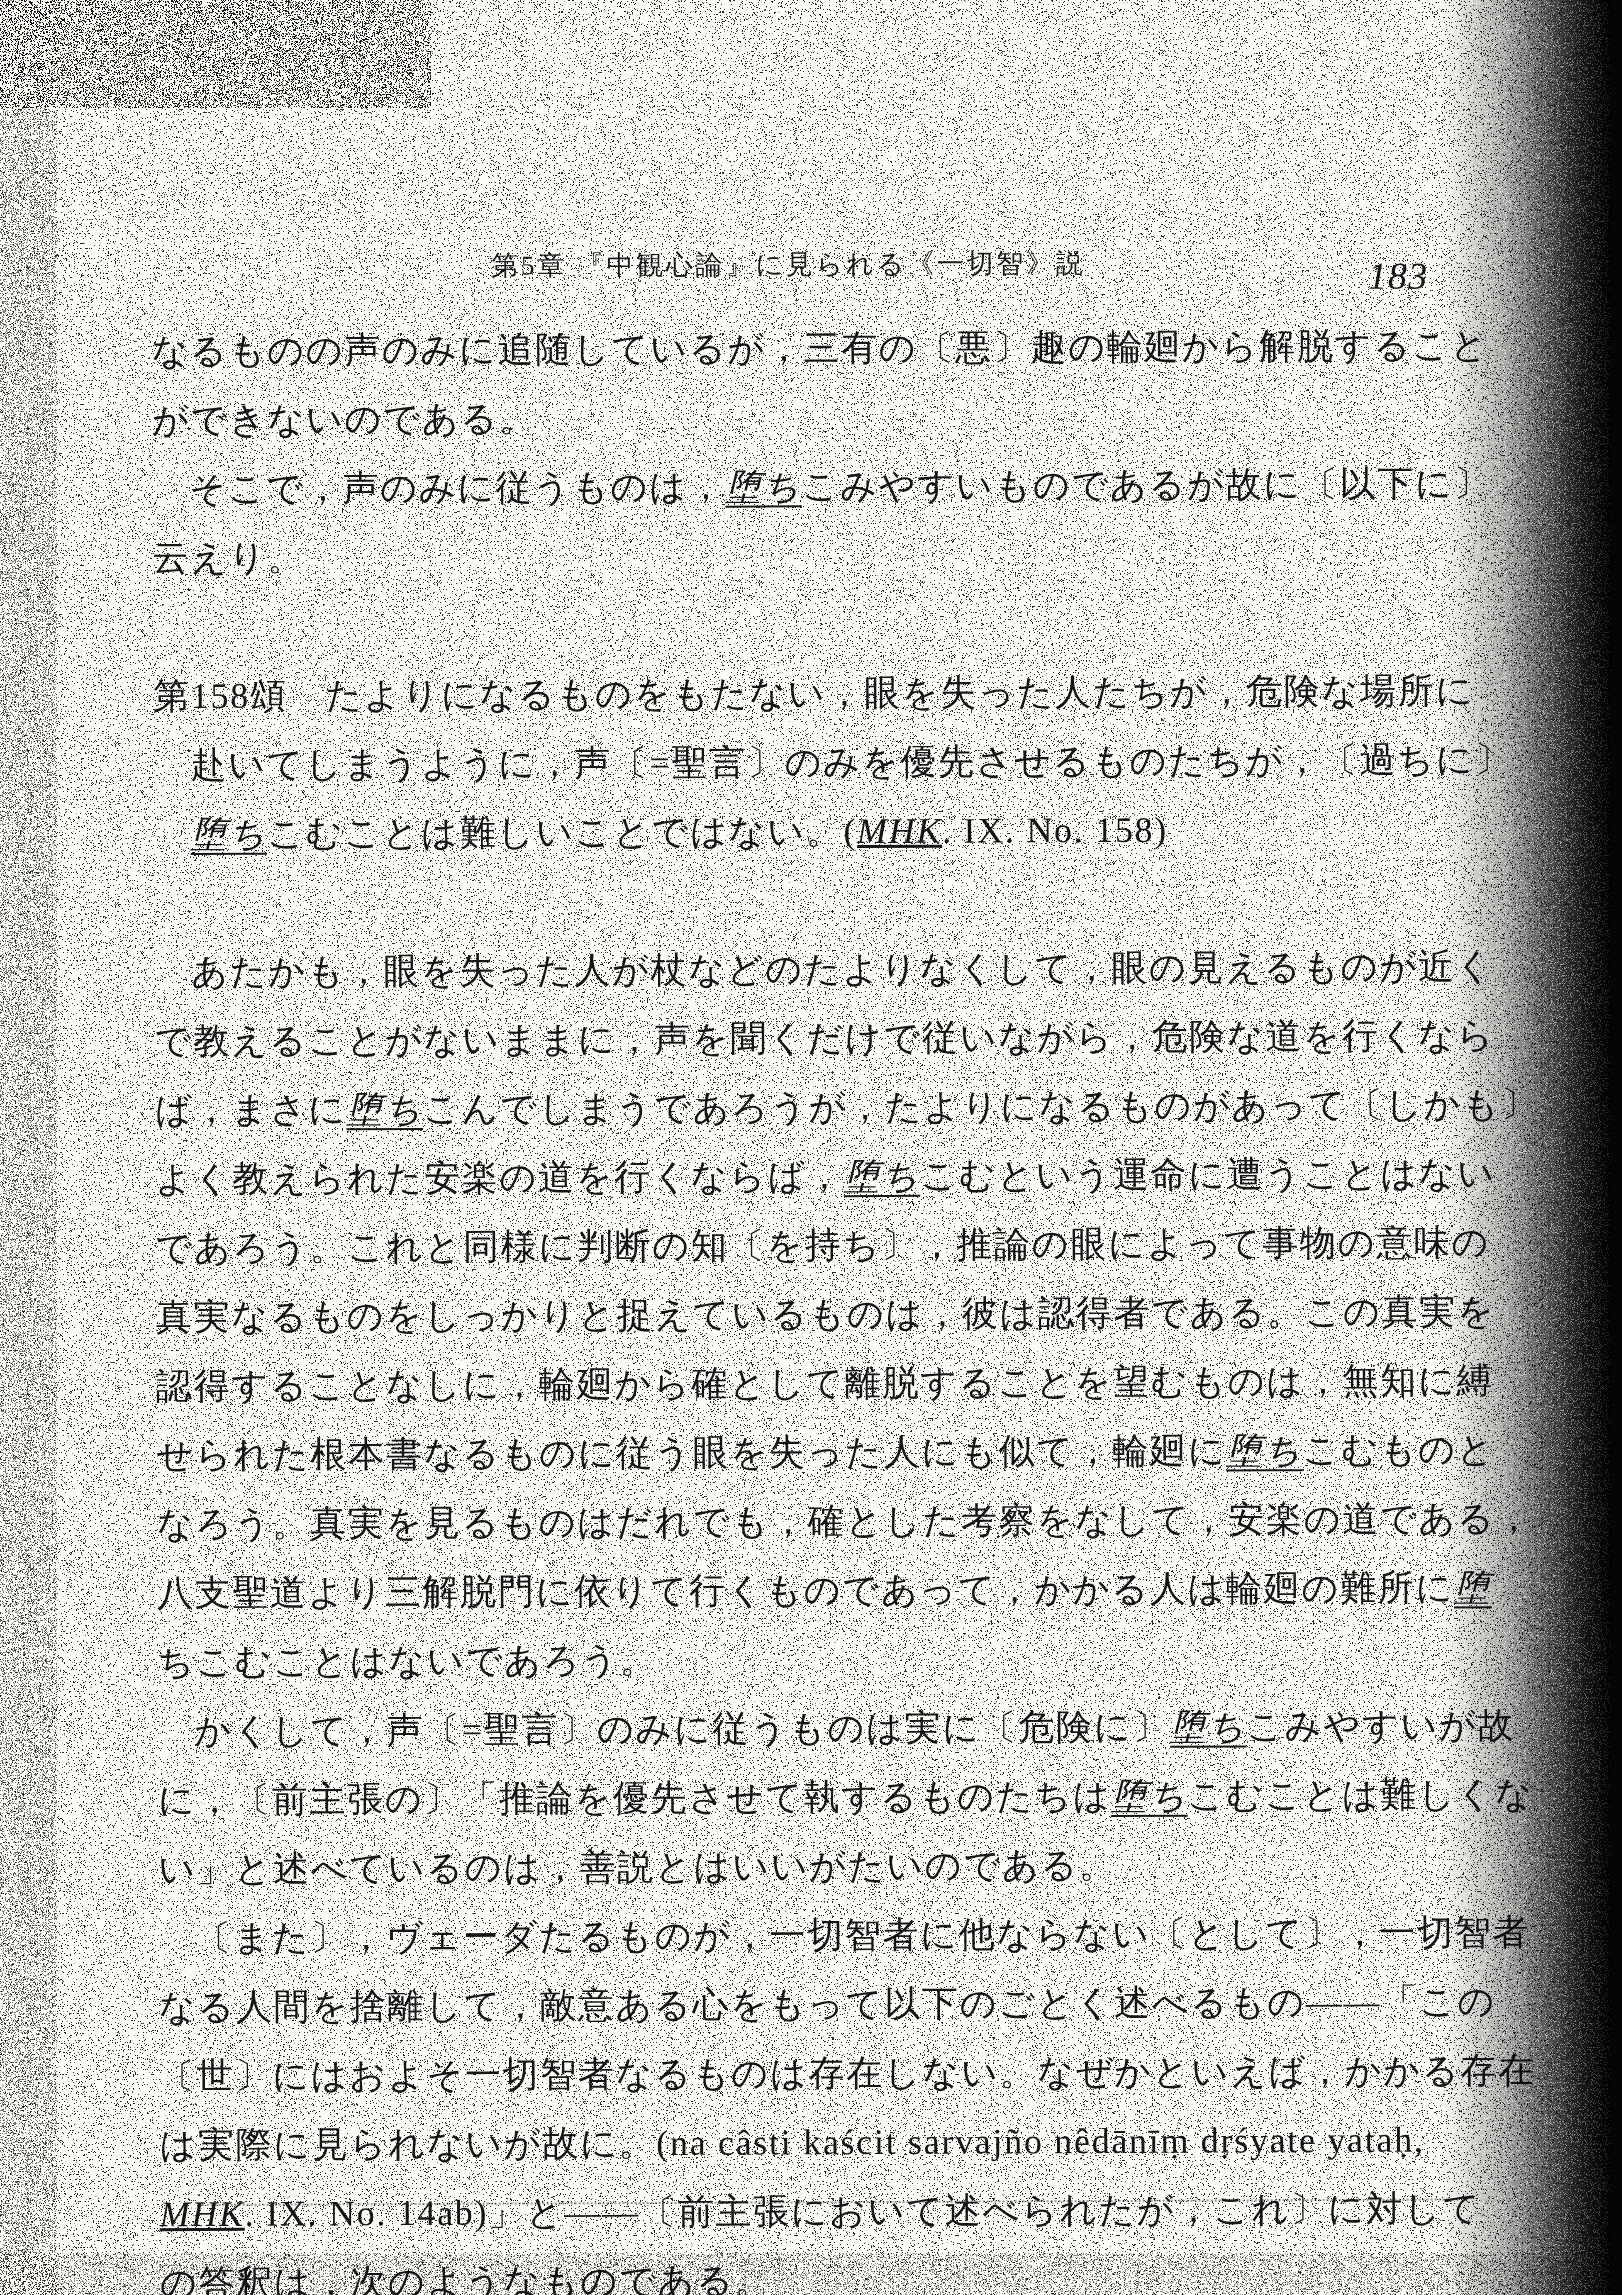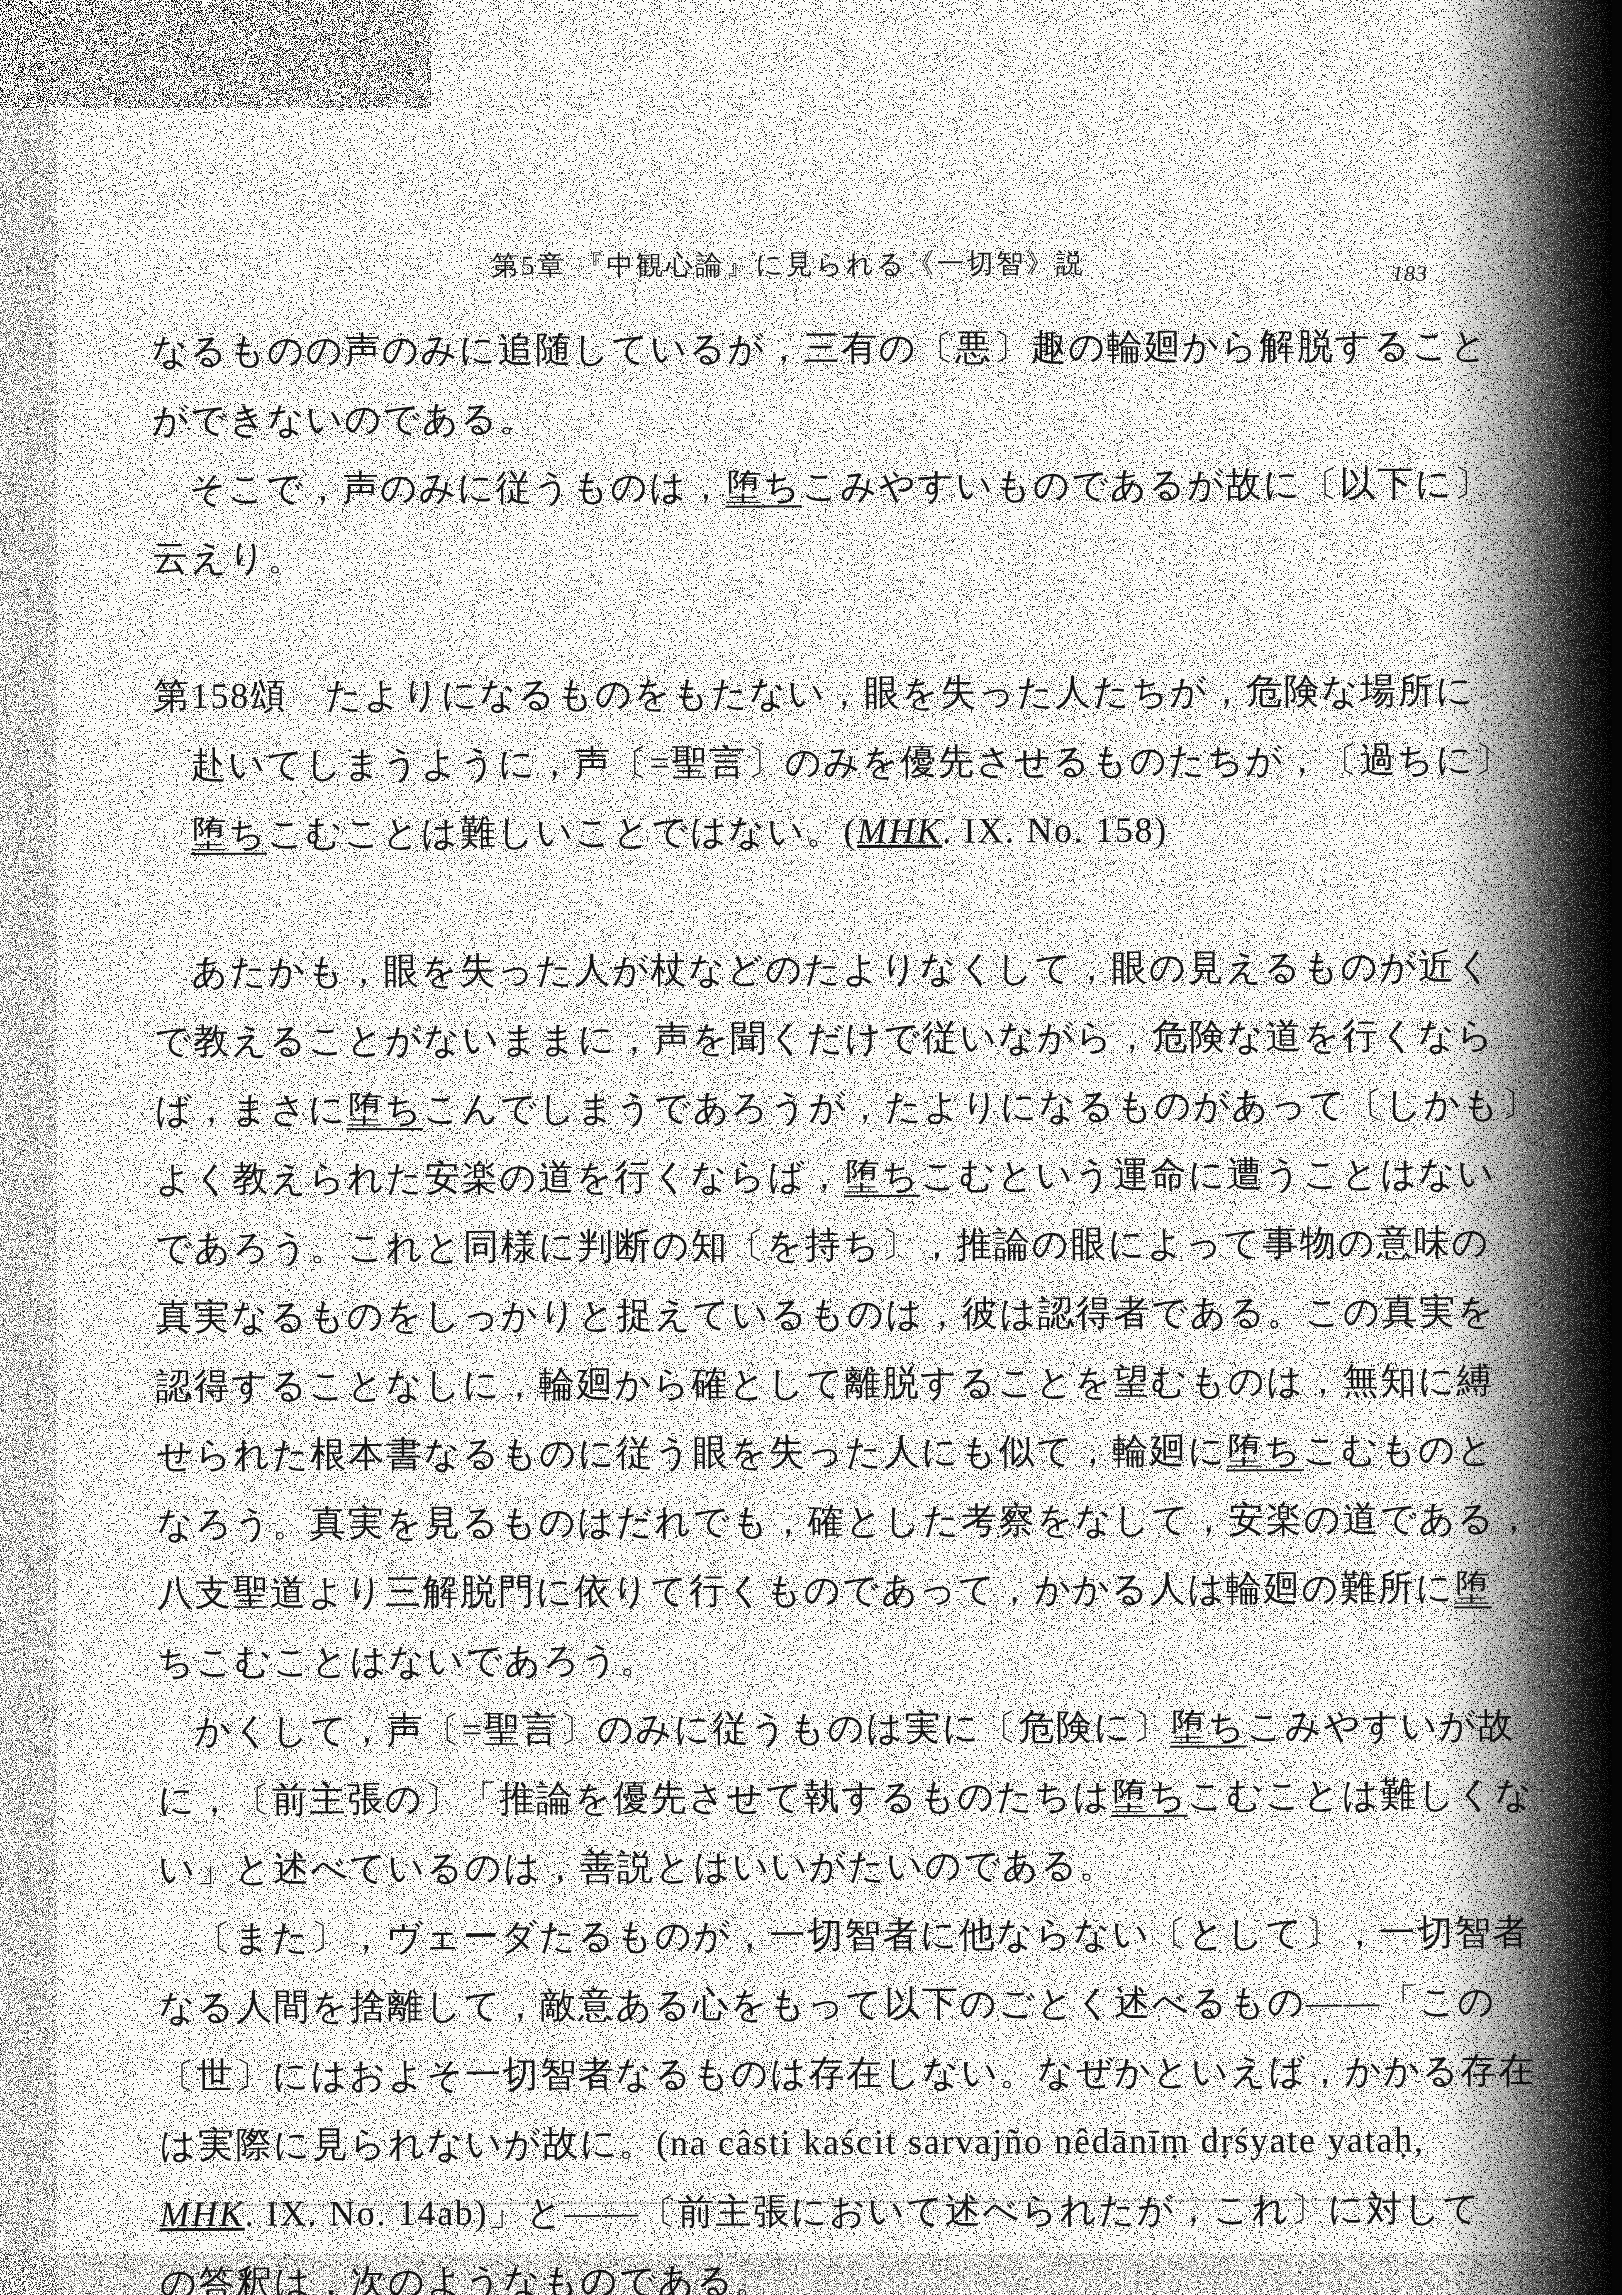--- a/index.html
+++ b/index.html
@@ -12,36 +12,37 @@
   }
   .page{position:absolute;inset:0;}
   .content-tilt{position:absolute;inset:0;transform:rotate(-0.25deg);transform-origin:40% 40%;}
 
   .header-row{position:absolute;top:247px;left:154px;width:1314px;height:40px;}
   .chapter{
     display:inline-block;margin-left:340px;
     font-size:27px;letter-spacing:2.8px;color:#1a1a1a;
   }
   .pagenum{
-    position:absolute;right:37px;top:17px;
-    font-style:italic;font-size:22px;letter-spacing:1.1px;color:#1a1a1a;
+    position:absolute;right:37px;top:10px;
+    font-style:italic;font-size:38px;letter-spacing:1.1px;color:#1a1a1a;
   }
 
   .text-block{
     position:absolute;top:315px;left:154px;width:1319px;
     font-size:36px;line-height:69px;letter-spacing:1.7px;color:#161616;
   }
   .para{margin:0;}
   .para.gap{margin-top:69px;}
   .line{white-space:nowrap;}
   .ind1{padding-left:37px;}
   .ul{
     text-decoration:underline;
     text-decoration-thickness:2.3px;
     text-underline-offset:6.8px;
+    font-style:italic;
   }
   i{font-style:italic;text-decoration:underline;}
 
   .dotted-line{
     position:absolute;top:2202px;left:196px;width:1251px;height:0;
     border-top:2.3px dotted rgba(50,50,50,0.5);
   }
 
   .right-shadow{
     position:absolute;top:0;right:0;width:170px;height:2295px;

